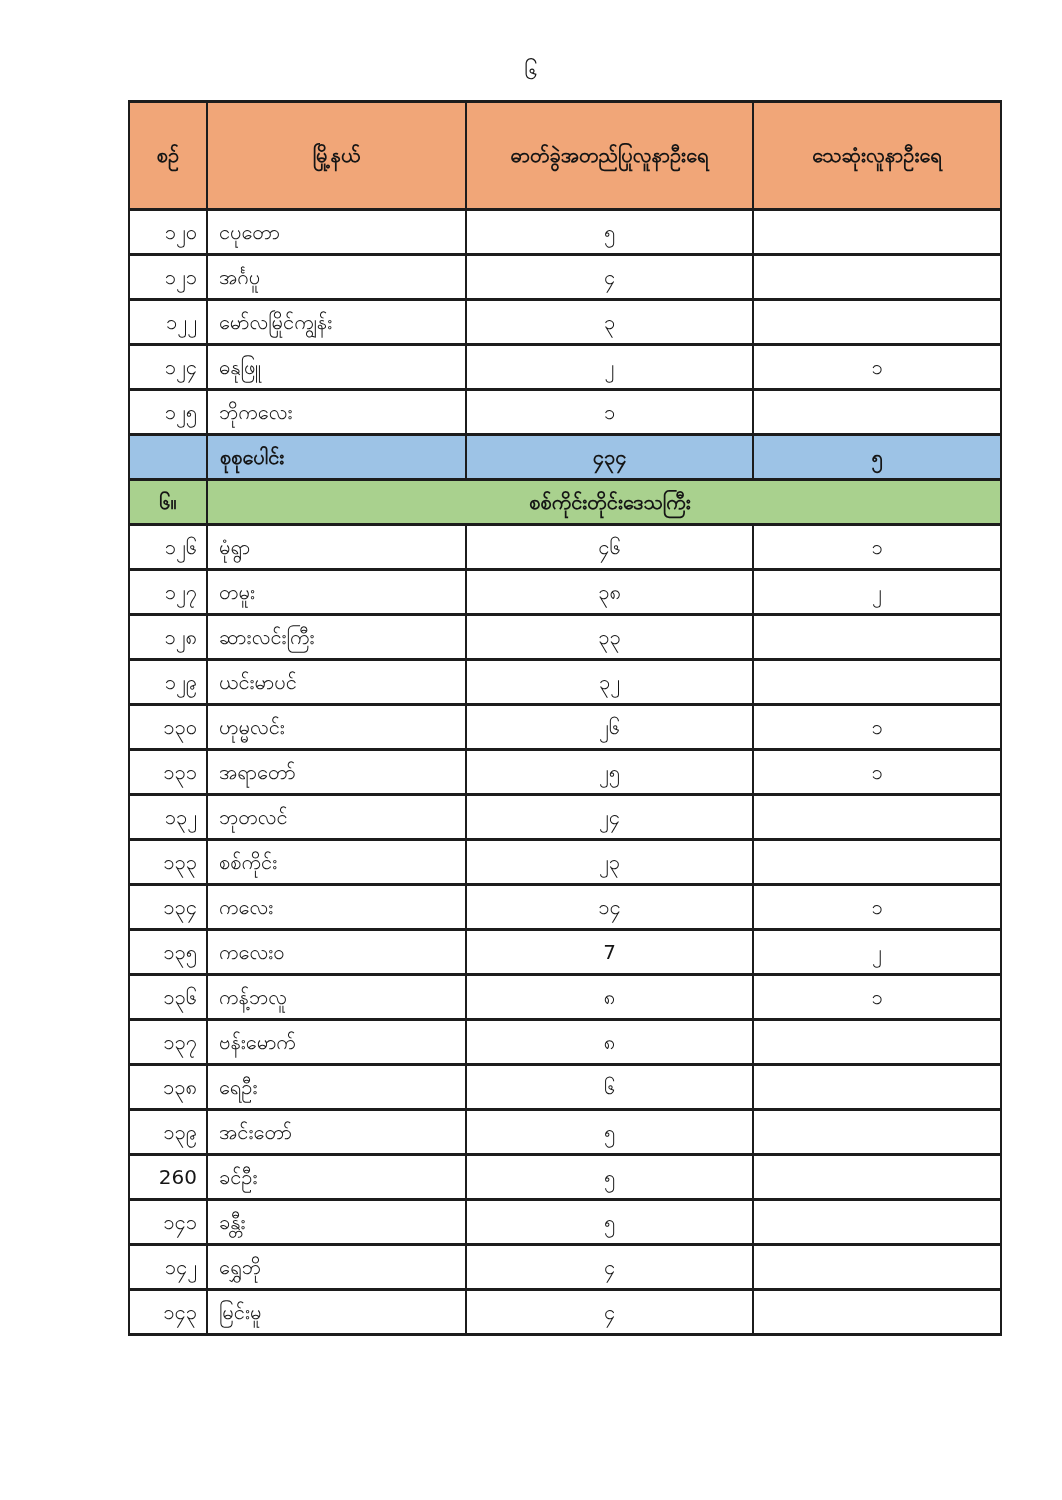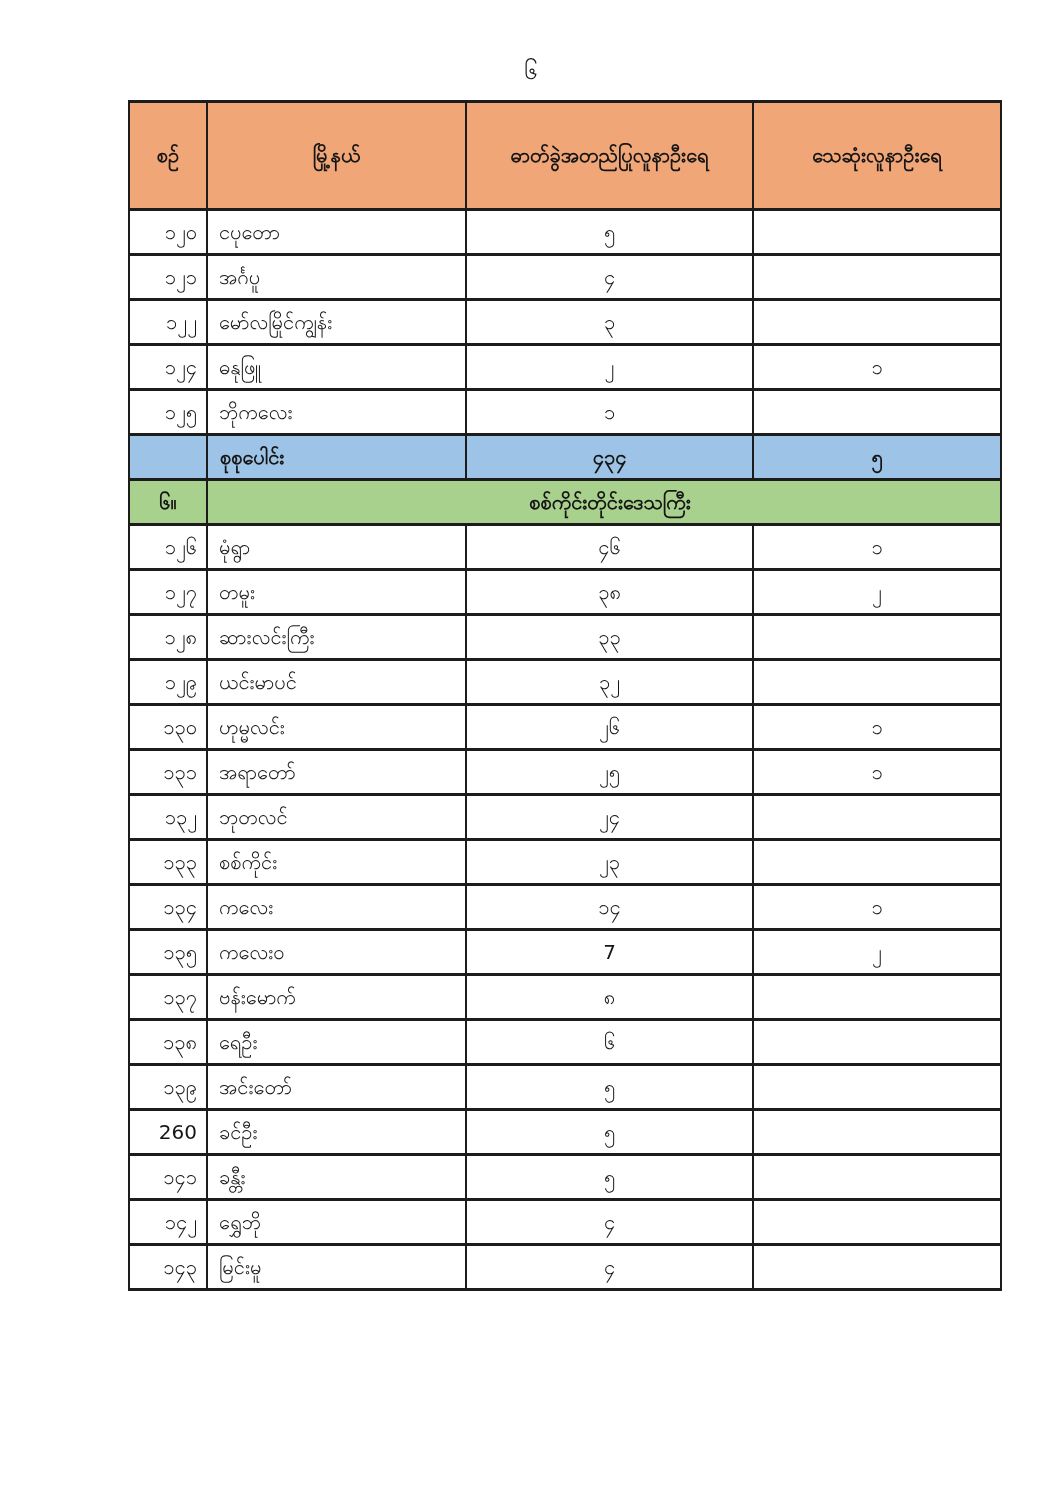--- a/index.html
+++ b/index.html
@@ -184,20 +184,26 @@
     <td class="c-num">၁၄</td>
     <td class="c-num">၁</td>
   </tr>
       <tr>
     <td class="c-serial">၁၃၅</td>
     <td class="c-name">ကလေးဝ</td>
     <td class="c-num">7</td>
     <td class="c-num">၂</td>
   </tr>
       <tr>
+    <td class="c-serial">၁၃၆</td>
+    <td class="c-name">ကန့်ဘလူ</td>
+    <td class="c-num">၈</td>
+    <td class="c-num">၁</td>
+  </tr>
+      <tr>
     <td class="c-serial">၁၃၇</td>
     <td class="c-name">ဗန်းမောက်</td>
     <td class="c-num">၈</td>
     <td class="c-num"></td>
   </tr>
       <tr>
     <td class="c-serial">၁၃၈</td>
     <td class="c-name">ရေဦး</td>
     <td class="c-num">၆</td>
     <td class="c-num"></td>

